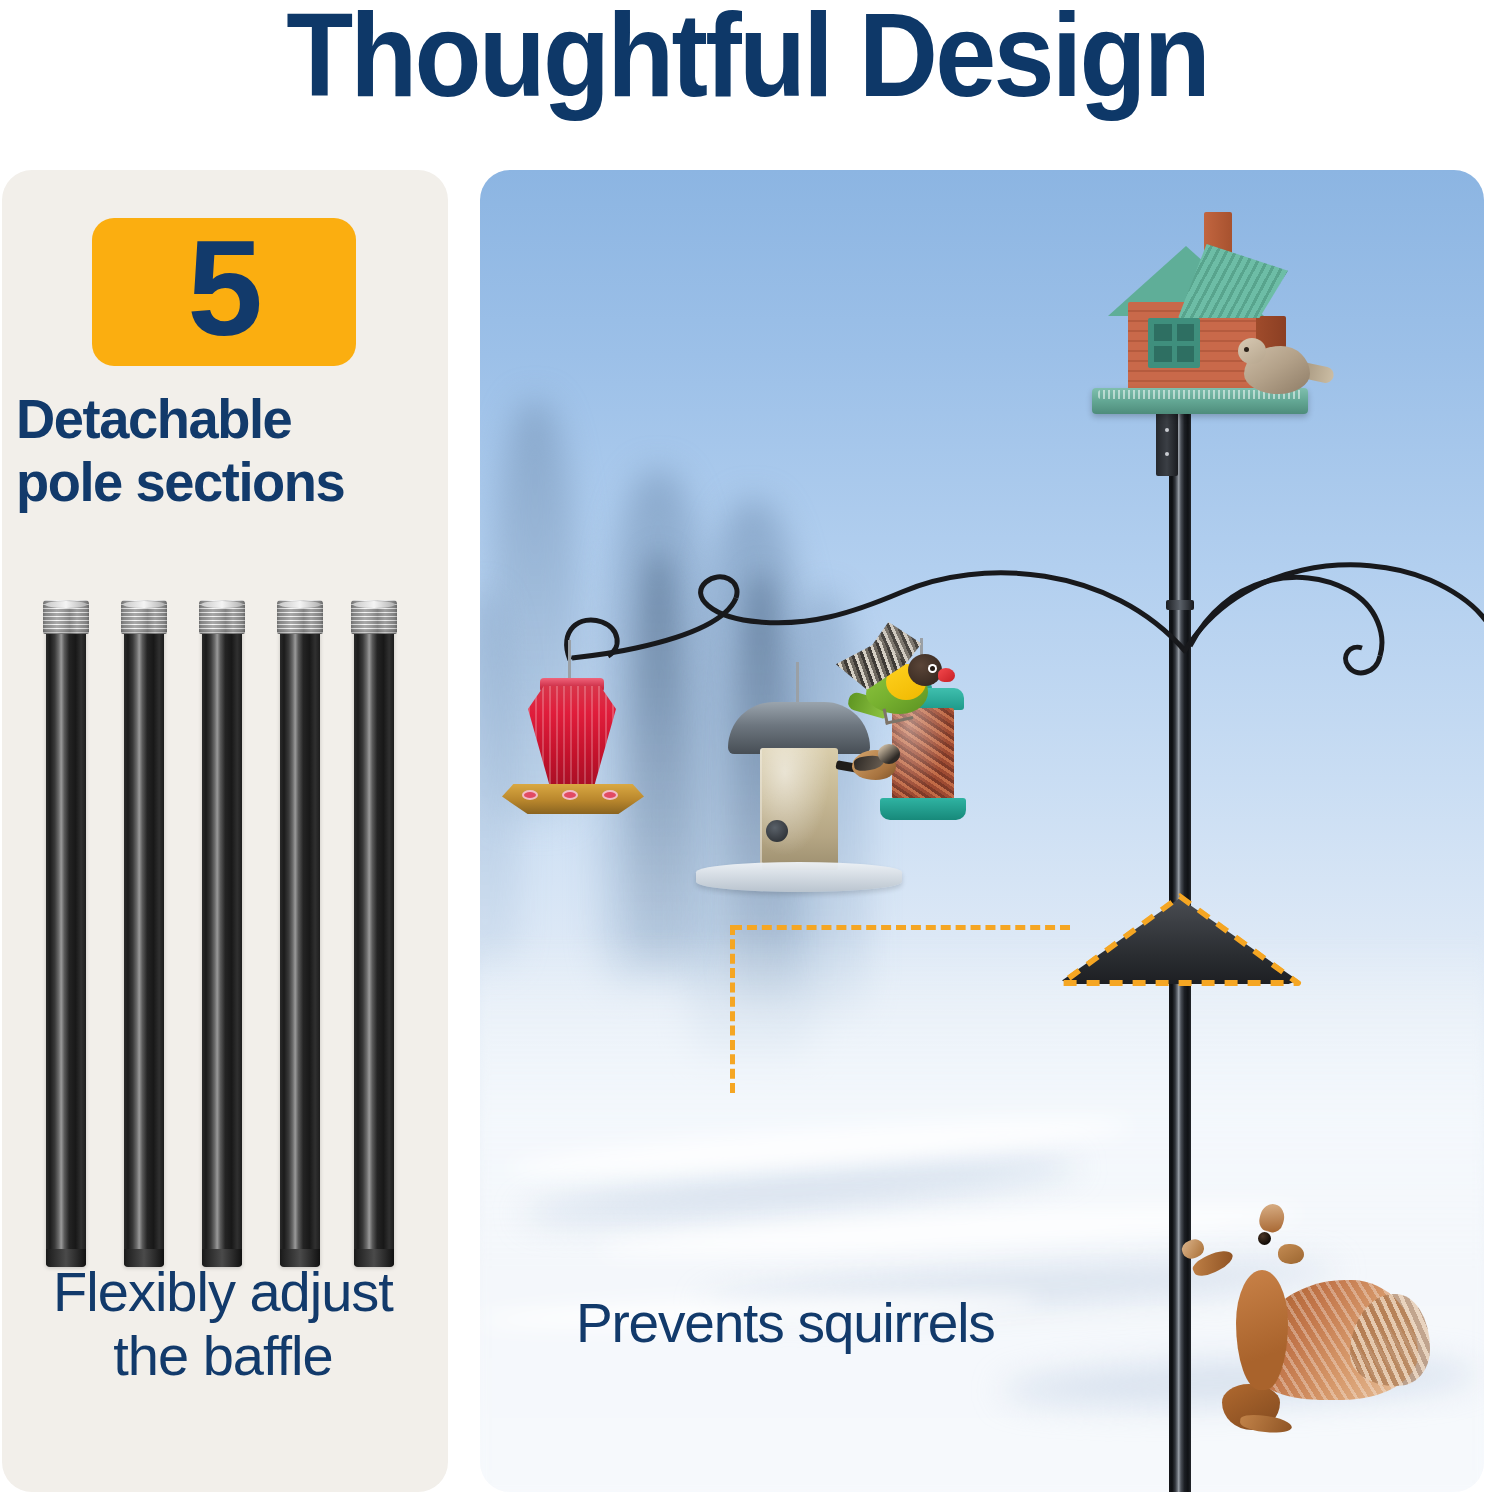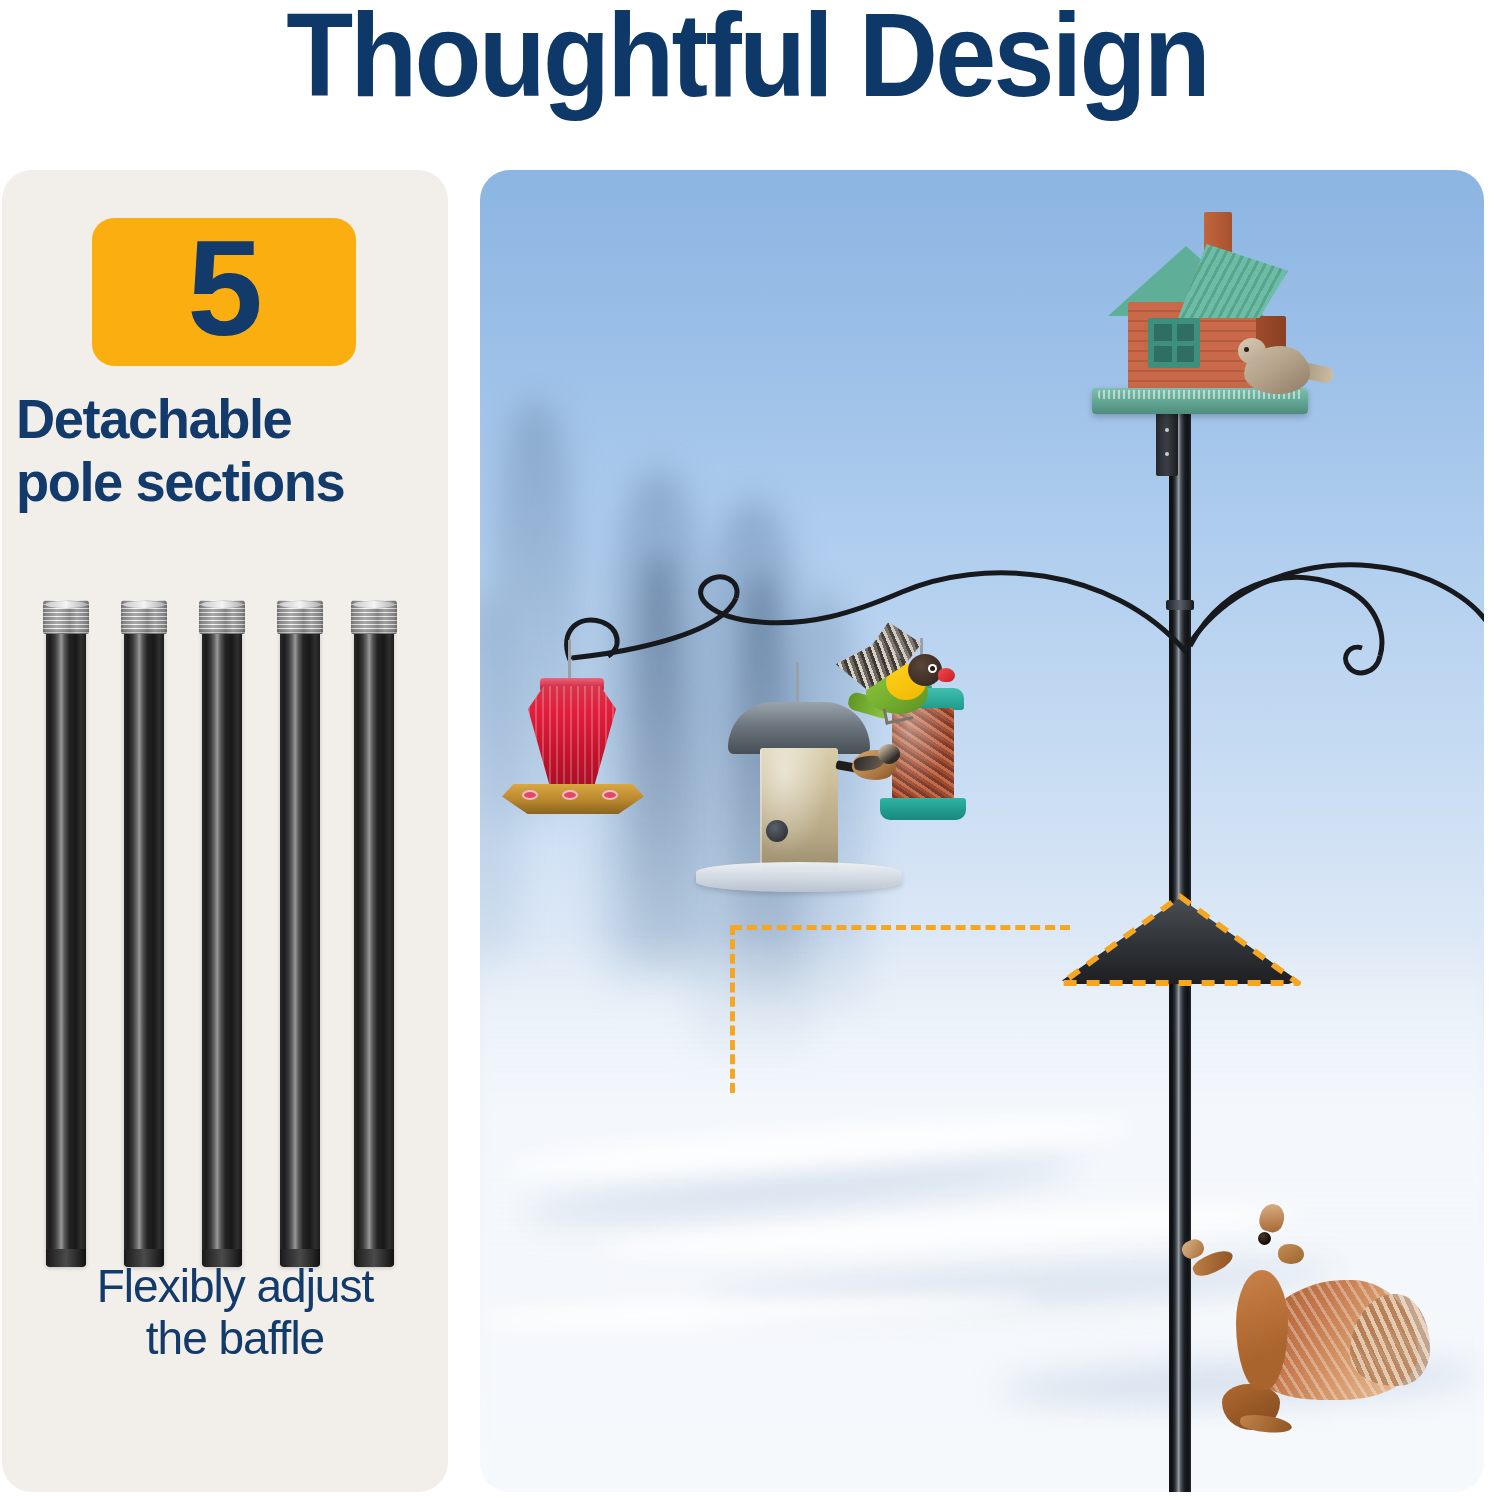--- a/index.html
+++ b/index.html
@@ -88,23 +88,23 @@
     width:40px; height:18px; border-radius:0 0 4px 4px;
     background:linear-gradient(to right,#1a1a1a,#4a4a4a,#111);
   }
   .p1 { left:44px; }
   .p2 { left:122px; }
   .p3 { left:200px; }
   .p4 { left:278px; }
   .p5 { left:352px; }
 
   .left-foot {
-    position:absolute; left:20px; top:1090px; width:426px;
+    position:absolute; left:8px; top:1090px; width:426px;
     text-align:center;
-    font-size:46px; line-height:1.14; color:#123A6B;
+    font-size:56px; line-height:1.14; color:#123A6B;
     letter-spacing:-1px; font-weight:400;
   }
 
   
   .right-panel {
     position:absolute; left:480px; top:170px;
     width:1004px; height:1322px;
     border-radius:30px;
     overflow:hidden;
     background:linear-gradient(to bottom,
@@ -704,16 +704,17 @@
       <div class="sq-paw"></div>
       <div class="sq-ear-l"></div>
       <div class="sq-ear-r"></div>
       <div class="sq-head"></div>
       <div class="sq-snout"></div>
       <div class="sq-eye"></div>
     </div>
 
 
     <div class="right-foot">
+      <div>Prevents squirrels</div>
     </div>
   </section>
 
 </div>
 
 </body></html>

